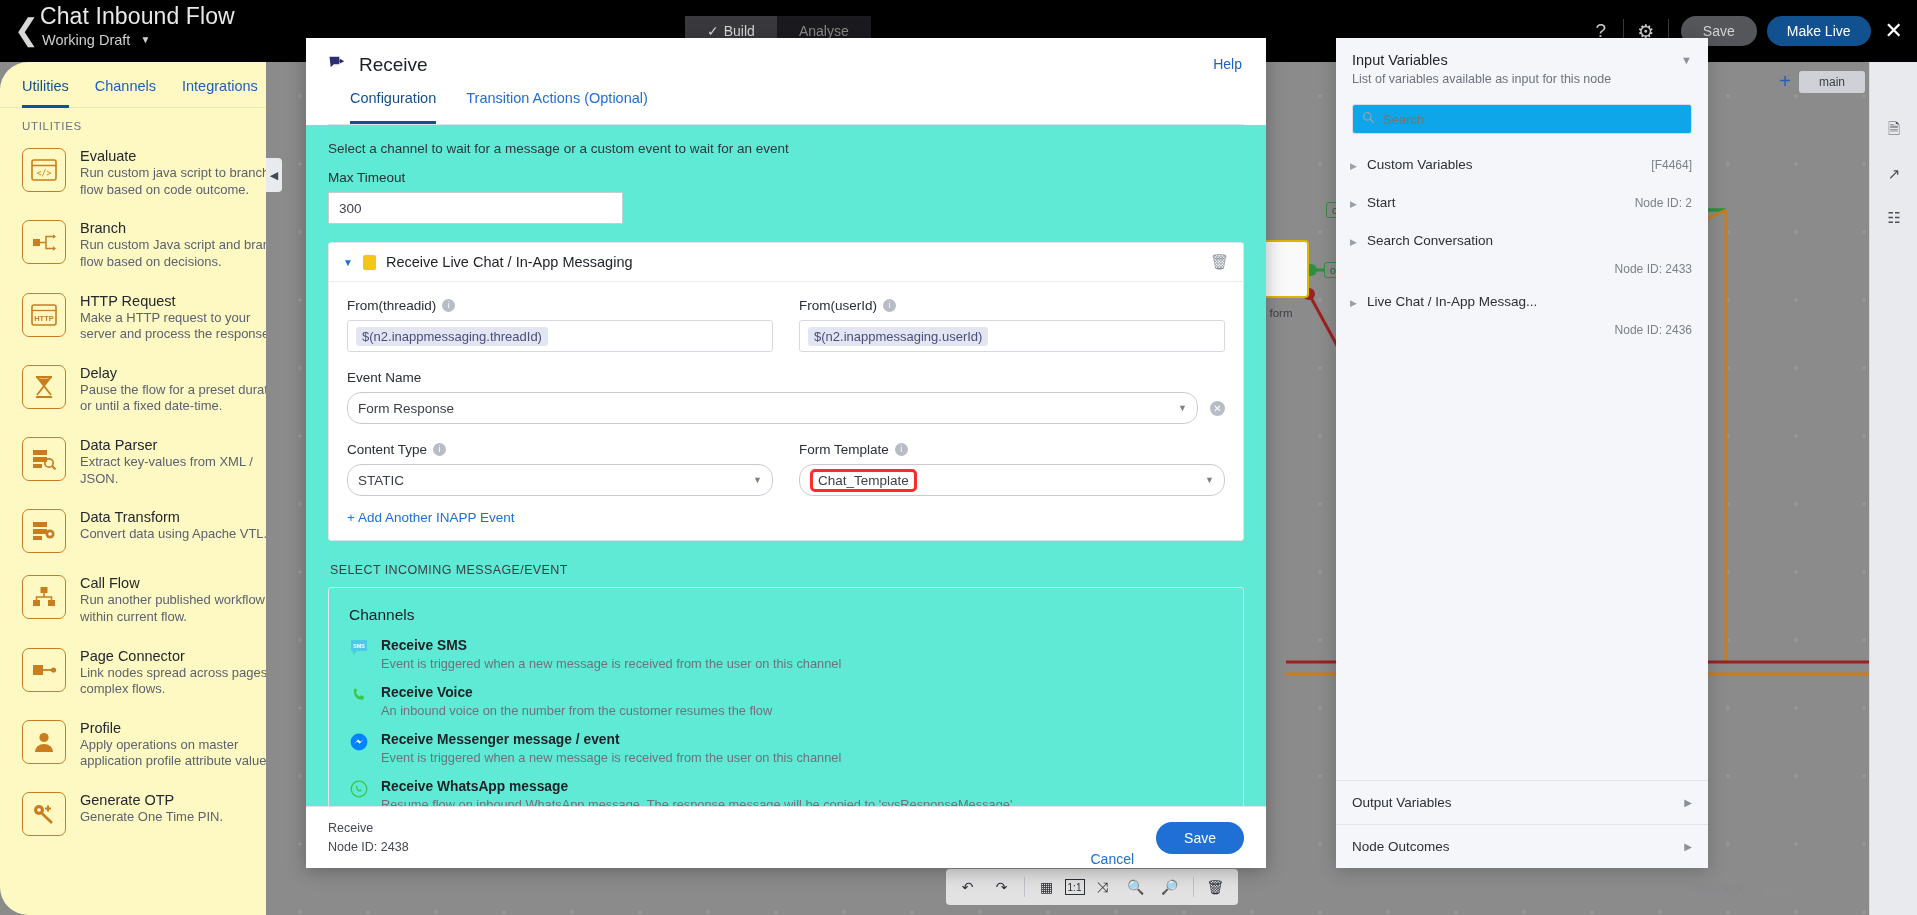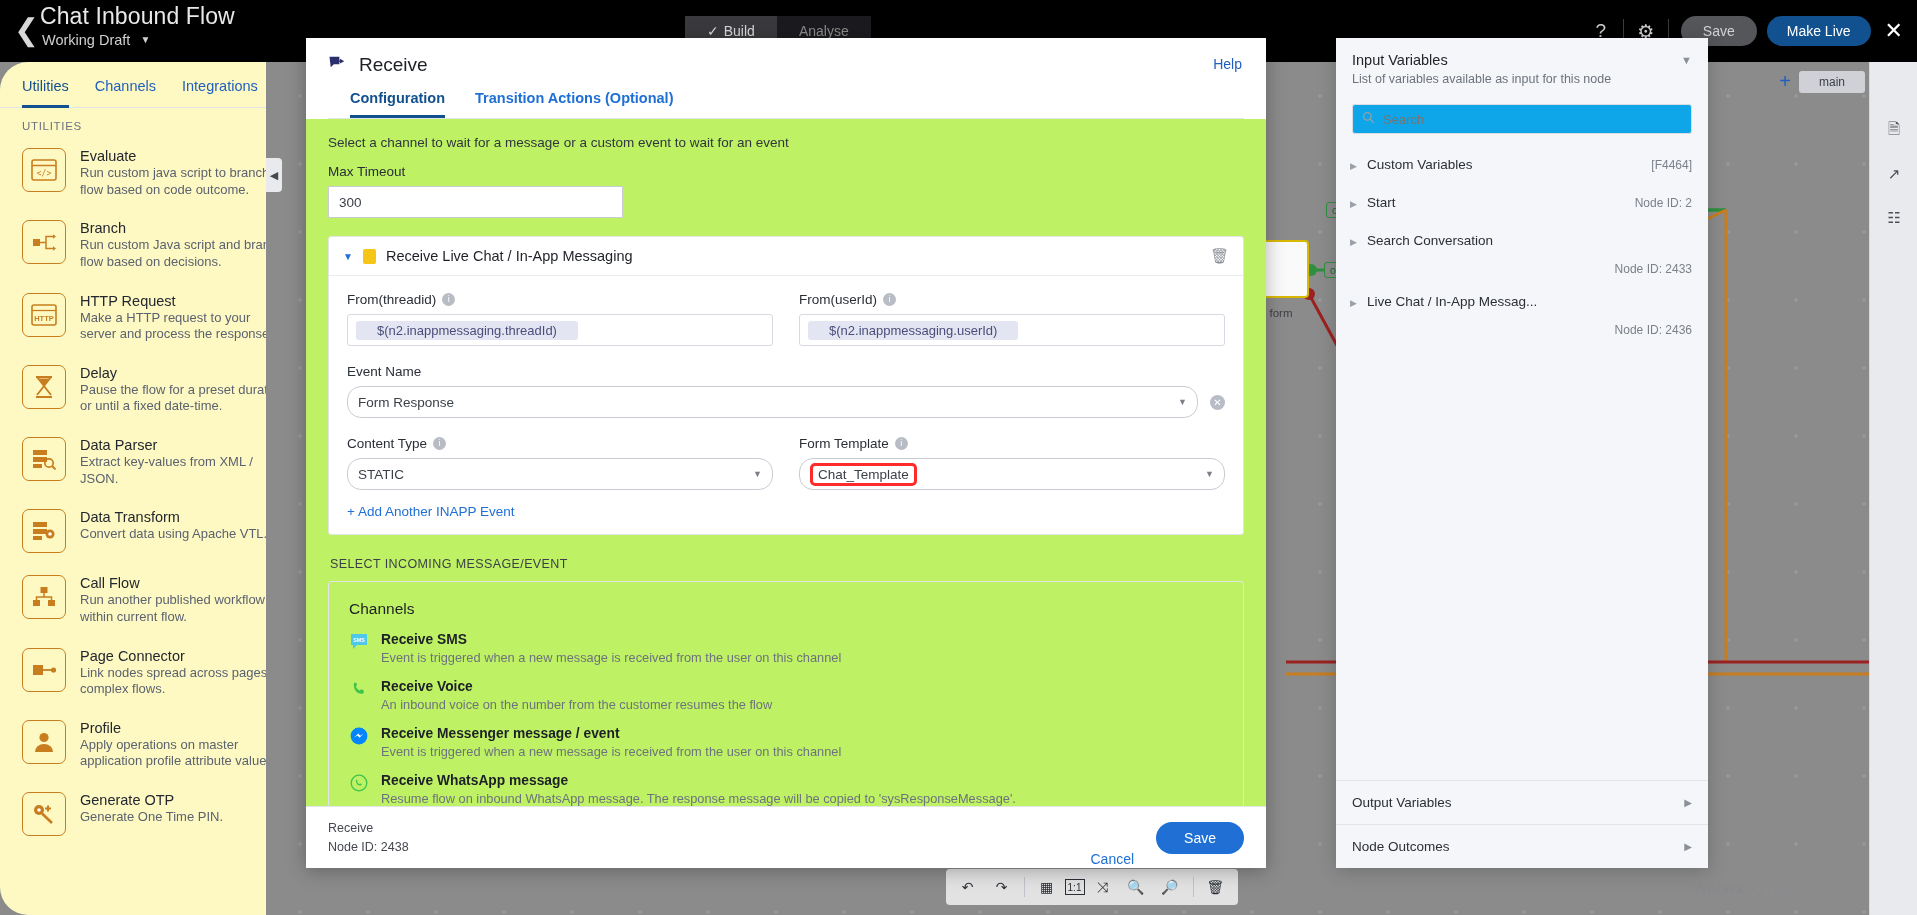--- a/index.html
+++ b/index.html
@@ -171,27 +171,27 @@
   .modal-title { font-size: 19px; color: #1d2026; font-weight: 400; }
   .modal-help {
     position: absolute; right: 24px; top: 18px;
     color: #1f5fbf; font-size: 14px; cursor: pointer;
   }
   .modal-tabs {
     display: flex; gap: 30px; padding: 0 22px; margin-top: 14px;
     border-bottom: 1px solid #e2e4e8;
   }
   .m-tab {
-    font-size: 14.5px; color: #1f6fd4; padding-bottom: 9px; cursor: pointer; font-weight: 700;
+    font-size: 14.5px; color: #1f6fd4; padding-bottom: 15px; cursor: pointer; font-weight: 400;
   }
   .m-tab.active { color: #12518f; border-bottom: 3px solid #12518f; }
 
   .modal-body {
     flex: 1; overflow-y: auto; padding: 16px 22px 12px 22px;
-    background: #bef264; position: relative;
+    background: #5eead4; position: relative;
   }
   .modal-body::-webkit-scrollbar { width: 9px; }
   .modal-body::-webkit-scrollbar-thumb { background: #bfc2c8; border-radius: 5px; }
 
   .hint { font-size: 13.5px; color: #31353d; margin-bottom: 14px; }
   .field-label { font-size: 13.5px; color: #2a2e36; margin-bottom: 7px; }
   .txt-input {
     height: 32px; border: 1px solid #c8ccd2; border-radius: 1px;
     font-size: 13.5px; color: #3a3f48; padding: 0 10px; display: flex; align-items: center;
     background: #fff;
@@ -216,21 +216,21 @@
   .lbl-i .t { font-size: 13.5px; color: #2a2e36; }
   .info-dot {
     width: 13px; height: 13px; border-radius: 50%; background: #b8bcc4; color: #fff;
     font-size: 9px; line-height: 13px; text-align: center; cursor: pointer;
   }
   .var-input {
     height: 32px; border: 1px solid #d6dae0; border-radius: 3px; display: flex;
     align-items: center; padding: 0 8px;
   }
   .var-pill {
-    background: #e3e5f2; color: #4a4f7a; font-size: 13px; padding: 2px 21px; border-radius: 3px;
+    background: #e3e5f2; color: #4a4f7a; font-size: 13px; padding: 2px 6px; border-radius: 3px;
   }
   .select {
     height: 32px; border: 1px solid #c8ccd2; border-radius: 14px; display: flex;
     align-items: center; justify-content: space-between; padding: 0 10px;
     font-size: 13.5px; color: #3a3f48; cursor: pointer; background: #fff;
   }
   .select .arr { color: #7b8089; font-size: 9px; }
   .clear-x {
     width: 15px; height: 15px; border-radius: 50%; background: #b8bcc4; color: #fff;
     font-size: 10px; line-height: 15px; text-align: center; cursor: pointer;

